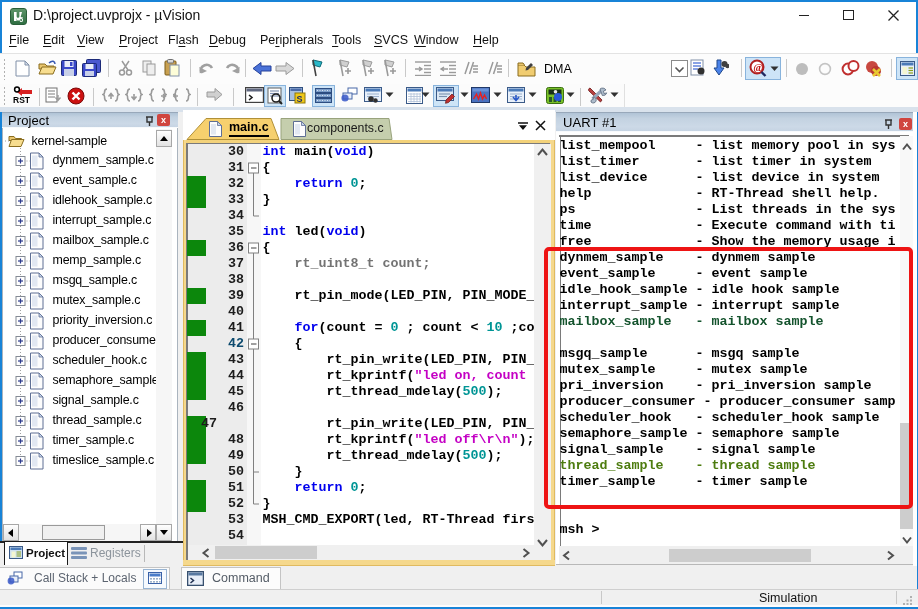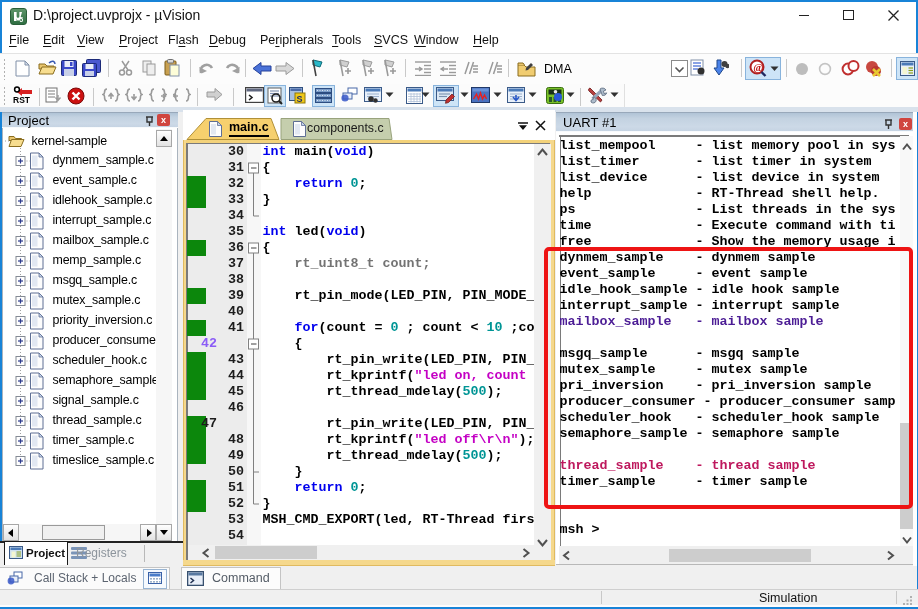--- a/index.html
+++ b/index.html
@@ -662,21 +662,21 @@
       </g>
     </svg>
  <span class="a" style="left:26px;top:5.5px;font-size:11.5px;font-weight:700;color:#111;">Project</span>
  <svg class="a" style="left:71px;top:6px" width="16" height="12" viewBox="0 0 16 12">
       <g fill="#7a94b8">
         <rect x="0" y="0" width="16" height="3" rx="1"></rect>
         <rect x="0" y="4.5" width="16" height="3" rx="1"></rect>
         <rect x="0" y="9" width="16" height="3" rx="1"></rect>
       </g>
     </svg>
- <span class="a" style="left:76px;top:5px;font-size:12px;color:#8c949c;">Registers</span>
+ <span class="a" style="left:90px;top:5px;font-size:12px;color:#8c949c;">Registers</span>
  <div class="a" style="left:144px;top:4px;width:1px;height:17px;background:#b8b8b8;"></div>
 </div>
 <div class="a" id="callstack" style="left:0;top:566px;width:183px;height:25px;background:#f0f0f0;">
  <div class="a" style="left:0;top:1px;width:170px;height:23px;background:#fbfbfb;border:1px solid #c4c4c4;border-left:none;box-sizing:border-box;"></div>
  <svg class="a" style="left:7px;top:5px" width="16" height="14" viewBox="0 0 16 14">
       <rect x="7" y="1" width="8" height="6" fill="#fff" stroke="#4868a8"></rect>
       <rect x="3" y="5" width="8" height="6" fill="#e8eef8" stroke="#4868a8"></rect>
       <circle cx="4" cy="10" r="3.4" fill="#3858c8" opacity="0.85"></circle>
     </svg>
  <span class="a" style="left:34px;top:5px;font-size:12px;color:#5c6470;">Call Stack + Locals</span>
@@ -726,21 +726,21 @@
  <div class="a mono" style="left:18px;top:66px;width:43px;text-align:right;color:#1c1c1c;">32</div>
  <div class="a mono" style="left:18px;top:82px;width:43px;text-align:right;color:#1c1c1c;">33</div>
  <div class="a mono" style="left:18px;top:98px;width:43px;text-align:right;color:#1c1c1c;">34</div>
  <div class="a mono" style="left:18px;top:114px;width:43px;text-align:right;color:#1c1c1c;">35</div>
  <div class="a mono" style="left:18px;top:130px;width:43px;text-align:right;color:#1c1c1c;">36</div>
  <div class="a mono" style="left:18px;top:146px;width:43px;text-align:right;color:#1c1c1c;">37</div>
  <div class="a mono" style="left:18px;top:162px;width:43px;text-align:right;color:#1c1c1c;">38</div>
  <div class="a mono" style="left:18px;top:178px;width:43px;text-align:right;color:#1c1c1c;">39</div>
  <div class="a mono" style="left:18px;top:194px;width:43px;text-align:right;color:#1c1c1c;">40</div>
  <div class="a mono" style="left:18px;top:210px;width:43px;text-align:right;color:#1c1c1c;">41</div>
- <div class="a mono" style="left:18px;top:226px;width:43px;color:#8b5cf6;">42</div>
+ <div class="a mono" style="left:18px;top:226px;width:43px;text-align:right;color:#0c4a6e;">42</div>
  <div class="a mono" style="left:18px;top:242px;width:43px;text-align:right;color:#1c1c1c;">43</div>
  <div class="a mono" style="left:18px;top:258px;width:43px;text-align:right;color:#1c1c1c;">44</div>
  <div class="a mono" style="left:18px;top:274px;width:43px;text-align:right;color:#1c1c1c;">45</div>
  <div class="a mono" style="left:18px;top:290px;width:43px;text-align:right;color:#1c1c1c;">46</div>
  <div class="a mono" style="left:18px;top:306px;width:43px;text-align:left;color:#1c1c1c;">47</div>
  <div class="a mono" style="left:18px;top:322px;width:43px;text-align:right;color:#1c1c1c;">48</div>
  <div class="a mono" style="left:18px;top:338px;width:43px;text-align:right;color:#1c1c1c;">49</div>
  <div class="a mono" style="left:18px;top:354px;width:43px;text-align:right;color:#1c1c1c;">50</div>
  <div class="a mono" style="left:18px;top:370px;width:43px;text-align:right;color:#1c1c1c;">51</div>
  <div class="a mono" style="left:18px;top:386px;width:43px;text-align:right;color:#1c1c1c;">52</div>
@@ -839,28 +839,29 @@
  <div class="a mono" style="left:3.5px;top:42px;width:335px;overflow:hidden;color:#000;">list_timer       - list timer in system</div>
  <div class="a mono" style="left:3.5px;top:58px;width:335px;overflow:hidden;color:#000;">list_device      - list device in system</div>
  <div class="a mono" style="left:3.5px;top:74px;width:335px;overflow:hidden;color:#000;">help             - RT-Thread shell help.</div>
  <div class="a mono" style="left:3.5px;top:90px;width:335px;overflow:hidden;color:#000;">ps               - List threads in the system</div>
  <div class="a mono" style="left:3.5px;top:106px;width:335px;overflow:hidden;color:#000;">time             - Execute command with time</div>
  <div class="a mono" style="left:3.5px;top:122px;width:335px;overflow:hidden;color:#000;">free             - Show the memory usage in system</div>
  <div class="a mono" style="left:3.5px;top:138px;width:335px;overflow:hidden;color:#000;">dynmem_sample    - dynmem sample</div>
  <div class="a mono" style="left:3.5px;top:154px;width:335px;overflow:hidden;color:#000;">event_sample     - event sample</div>
  <div class="a mono" style="left:3.5px;top:170px;width:335px;overflow:hidden;color:#000;">idle_hook_sample - idle hook sample</div>
  <div class="a mono" style="left:3.5px;top:186px;width:335px;overflow:hidden;color:#000;">interrupt_sample - interrupt sample</div>
- <div class="a mono" style="left:3.5px;top:202px;width:335px;overflow:hidden;color:#4c1d95;">mailbox_sample   - mailbox sample</div>
+ <div class="a mono" style="left:3.5px;top:202px;width:335px;overflow:hidden;color:#14532d;">mailbox_sample   - mailbox sample</div>
  <div class="a mono" style="left:3.5px;top:234px;width:335px;overflow:hidden;color:#000;">msgq_sample      - msgq sample</div>
  <div class="a mono" style="left:3.5px;top:266px;width:335px;overflow:hidden;color:#000;">pri_inversion    - pri_inversion sample</div>
  <div class="a mono" style="left:3.5px;top:250px;width:335px;overflow:hidden;color:#000;">mutex_sample     - mutex sample</div>
  <div class="a mono" style="left:3.5px;top:282px;width:335px;overflow:hidden;color:#000;">producer_consumer - producer_consumer sample</div>
  <div class="a mono" style="left:3.5px;top:298px;width:335px;overflow:hidden;color:#000;">scheduler_hook   - scheduler_hook sample</div>
  <div class="a mono" style="left:3.5px;top:314px;width:335px;overflow:hidden;color:#000;">semaphore_sample - semaphore sample</div>
- <div class="a mono" style="left:3.5px;top:346px;width:335px;overflow:hidden;color:#be185d;">thread_sample    - thread sample</div>
+ <div class="a mono" style="left:3.5px;top:330px;width:335px;overflow:hidden;color:#000;">signal_sample    - signal sample</div>
+ <div class="a mono" style="left:3.5px;top:346px;width:335px;overflow:hidden;color:#4d7c0f;">thread_sample    - thread sample</div>
  <div class="a mono" style="left:3.5px;top:362px;width:335px;overflow:hidden;color:#000;">timer_sample     - timer sample</div>
  <div class="a mono" style="left:3.5px;top:410px;width:335px;overflow:hidden;color:#000;">msh &gt;</div>
  <div class="a" style="left:343.5px;top:24px;width:13.5px;height:410px;background:#f8f8f8;"></div>
  <svg class="a" style="left:345px;top:30px" width="12" height="10">
       <path d="M2 7.5 L6 2.5 L10 7.5" stroke="#505050" stroke-width="2" fill="none"></path>
     </svg>
  <div class="a" style="left:343.5px;top:311px;width:13.5px;height:106px;background:#cdcdcd;"></div>
  <svg class="a" style="left:345px;top:423px" width="12" height="10">
       <path d="M2 2.5 L6 7.5 L10 2.5" stroke="#505050" stroke-width="2" fill="none"></path>
     </svg>

